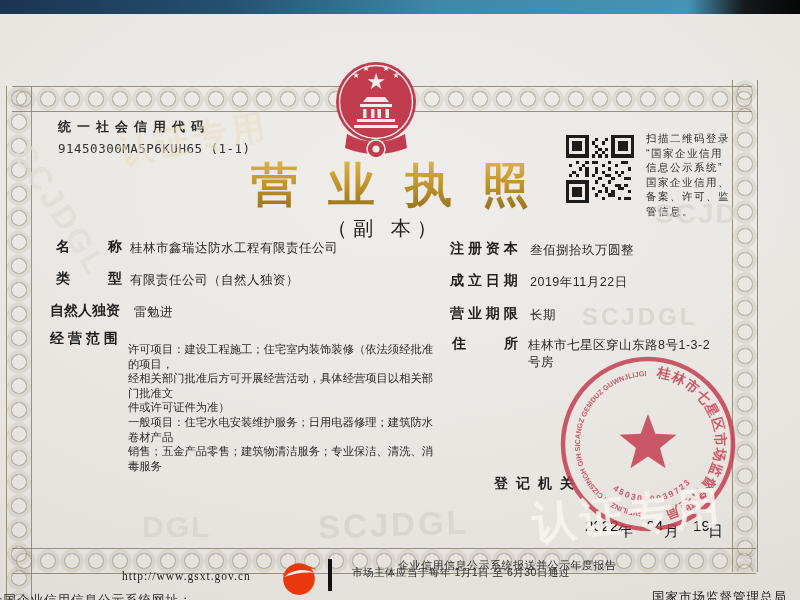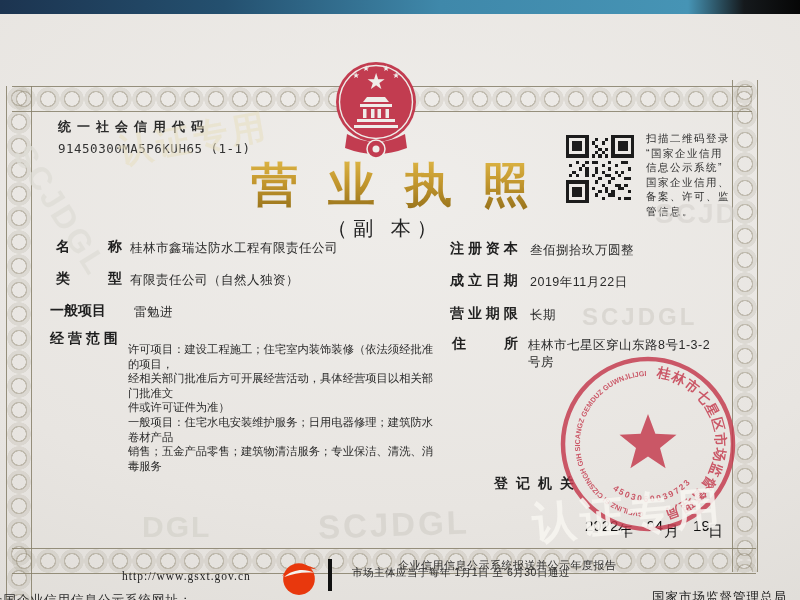--- a/index.html
+++ b/index.html
@@ -210,21 +210,21 @@
       <div>备案、许可、监</div>
       <div>管信息。</div>
     </div>
 
     <div class="fld-lbl" style="left:56px;top:224px;width:66px;"><span>名</span><span>称</span></div>
     <div class="fld-val" style="left:130px;top:226px;">桂林市鑫瑞达防水工程有限责任公司</div>
 
     <div class="fld-lbl" style="left:56px;top:256px;width:66px;"><span>类</span><span>型</span></div>
     <div class="fld-val" style="left:130px;top:258px;text-align:right;">有限责任公司（自然人独资）</div>
 
-    <div class="fld-lbl" style="left:50px;top:288px;width:78px;">一般项目</div>
+    <div class="fld-lbl" style="left:50px;top:288px;width:78px;">自然人独资</div>
     <div class="fld-val" style="left:134px;top:290px;">雷勉进</div>
 
     <div class="fld-lbl" style="left:50px;top:316px;width:72px;">经 营 范 围</div>
     <div class="scope-lines">
       <div>许可项目：建设工程施工；住宅室内装饰装修（依法须经批准的项目，</div>
       <div>经相关部门批准后方可开展经营活动，具体经营项目以相关部门批准文</div>
       <div>件或许可证件为准）</div>
       <div>一般项目：住宅水电安装维护服务；日用电器修理；建筑防水卷材产品</div>
       <div>销售；五金产品零售；建筑物清洁服务；专业保洁、清洗、消毒服务</div>
     </div>

